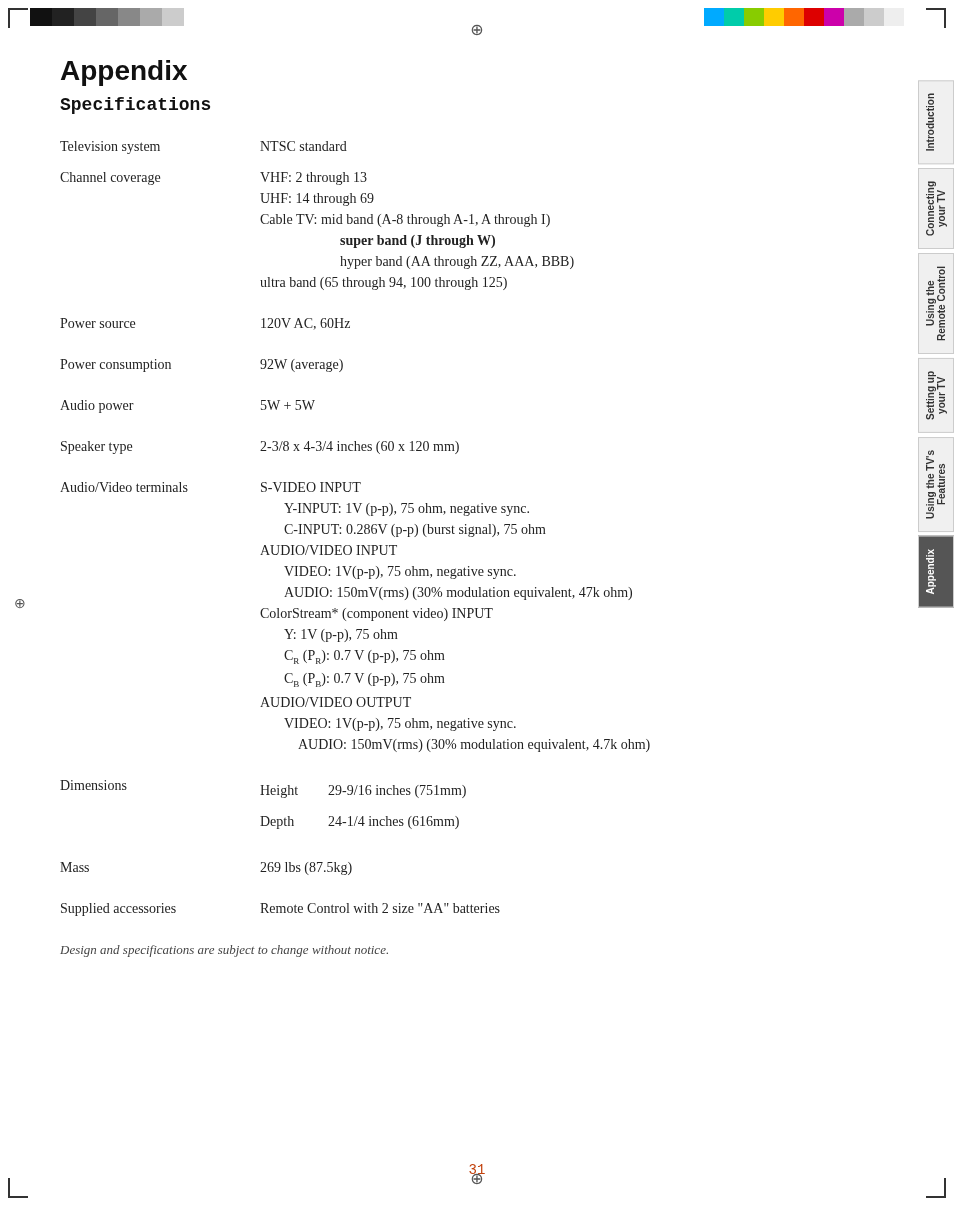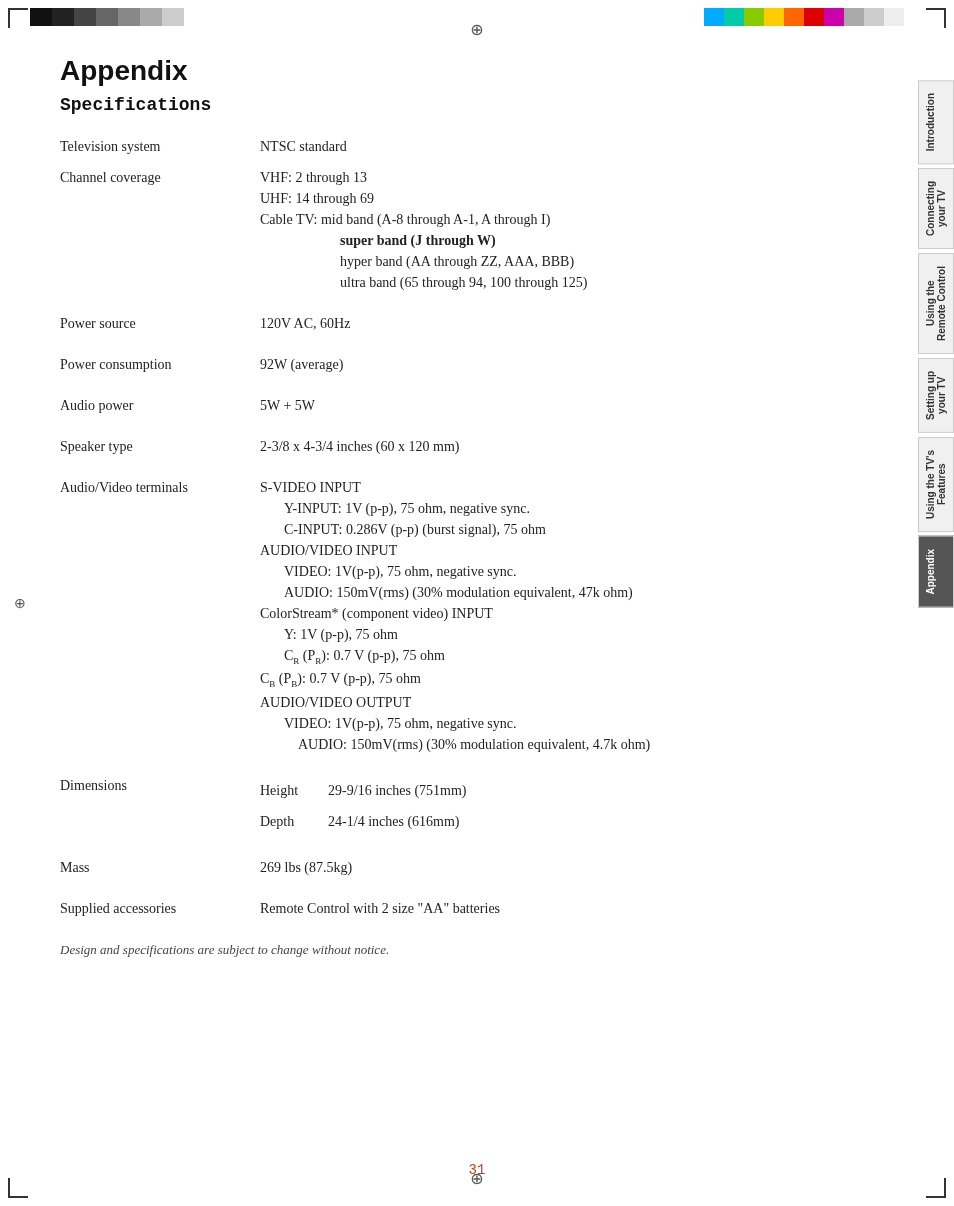--- a/index.html
+++ b/index.html
@@ -263,21 +263,21 @@
         </tr>
 
         <tr>
           <td class="spec-label">Channel coverage</td>
           <td class="spec-value">
             VHF: 2 through 13<br>
             UHF: 14 through 69<br>
             Cable TV: mid band (A-8 through A-1, A through I)<br>
             <span style="margin-left:80px;font-weight:bold;">super band (J through W)</span><br>
             <span style="margin-left:80px;">hyper band (AA through ZZ, AAA, BBB)</span><br>
-            <span style="margin-left:80px;">ultra band (65 through 94, 100 through 125)</span>
+            <span style="">ultra band (65 through 94, 100 through 125)</span>
           </td>
         </tr>
 
         <tr>
             <td colspan="2" style="height:6px;"></td>
           </tr>
 
         <tr>
           <td class="spec-label">Power source</td>
           <td class="spec-value">120V AC, 60Hz</td>
@@ -319,21 +319,21 @@
           <td class="spec-value">
             S-VIDEO INPUT<br>
             <span style="margin-left:24px;text-align:right;">Y-INPUT: 1V (p-p), 75 ohm, negative sync.</span><br>
             <span style="margin-left:24px;">C-INPUT: 0.286V (p-p) (burst signal), 75 ohm</span><br>
             AUDIO/VIDEO INPUT<br>
             <span style="margin-left:24px;">VIDEO: 1V(p-p), 75 ohm, negative sync.</span><br>
             <span style="margin-left:24px;">AUDIO: 150mV(rms) (30% modulation equivalent, 47k ohm)</span><br>
             ColorStream* (component video) INPUT<br>
             <span style="margin-left:24px;">Y: 1V (p-p), 75 ohm</span><br>
             <span style="margin-left:24px;">C<sub>R</sub> (P<sub>R</sub>): 0.7 V (p-p), 75 ohm</span><br>
-            <span style="">C<sub>B</sub> (P<sub>B</sub>): 0.7 V (p-p), 75 ohm</span><br>
+            <span style="margin-left:24px;">C<sub>B</sub> (P<sub>B</sub>): 0.7 V (p-p), 75 ohm</span><br>
             AUDIO/VIDEO OUTPUT<br>
             <span style="margin-left:24px;">VIDEO: 1V(p-p), 75 ohm, negative sync.</span><br>
             <span style="margin-left:38px;">AUDIO: 150mV(rms) (30% modulation equivalent, 4.7k ohm)</span>
           </td>
         </tr>
 
         <tr>
             <td colspan="2" style="height:6px;"></td>
           </tr>
 

